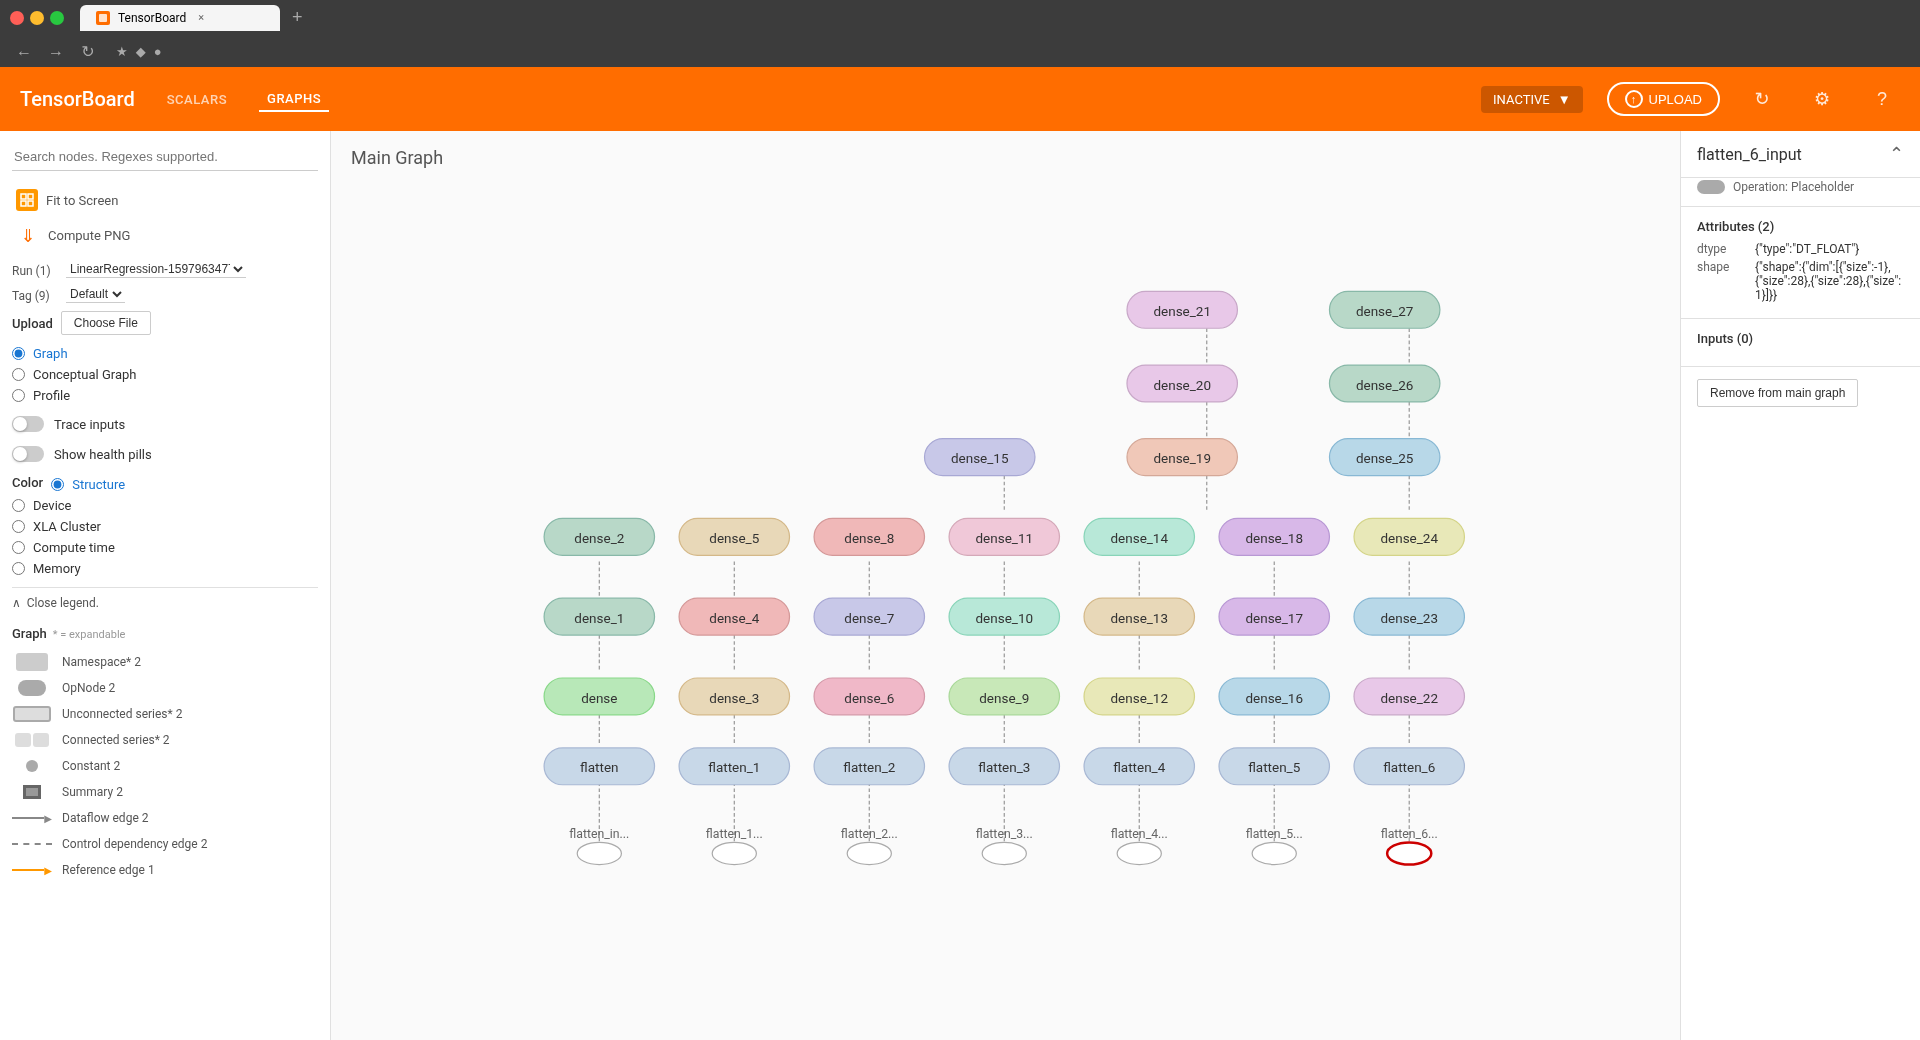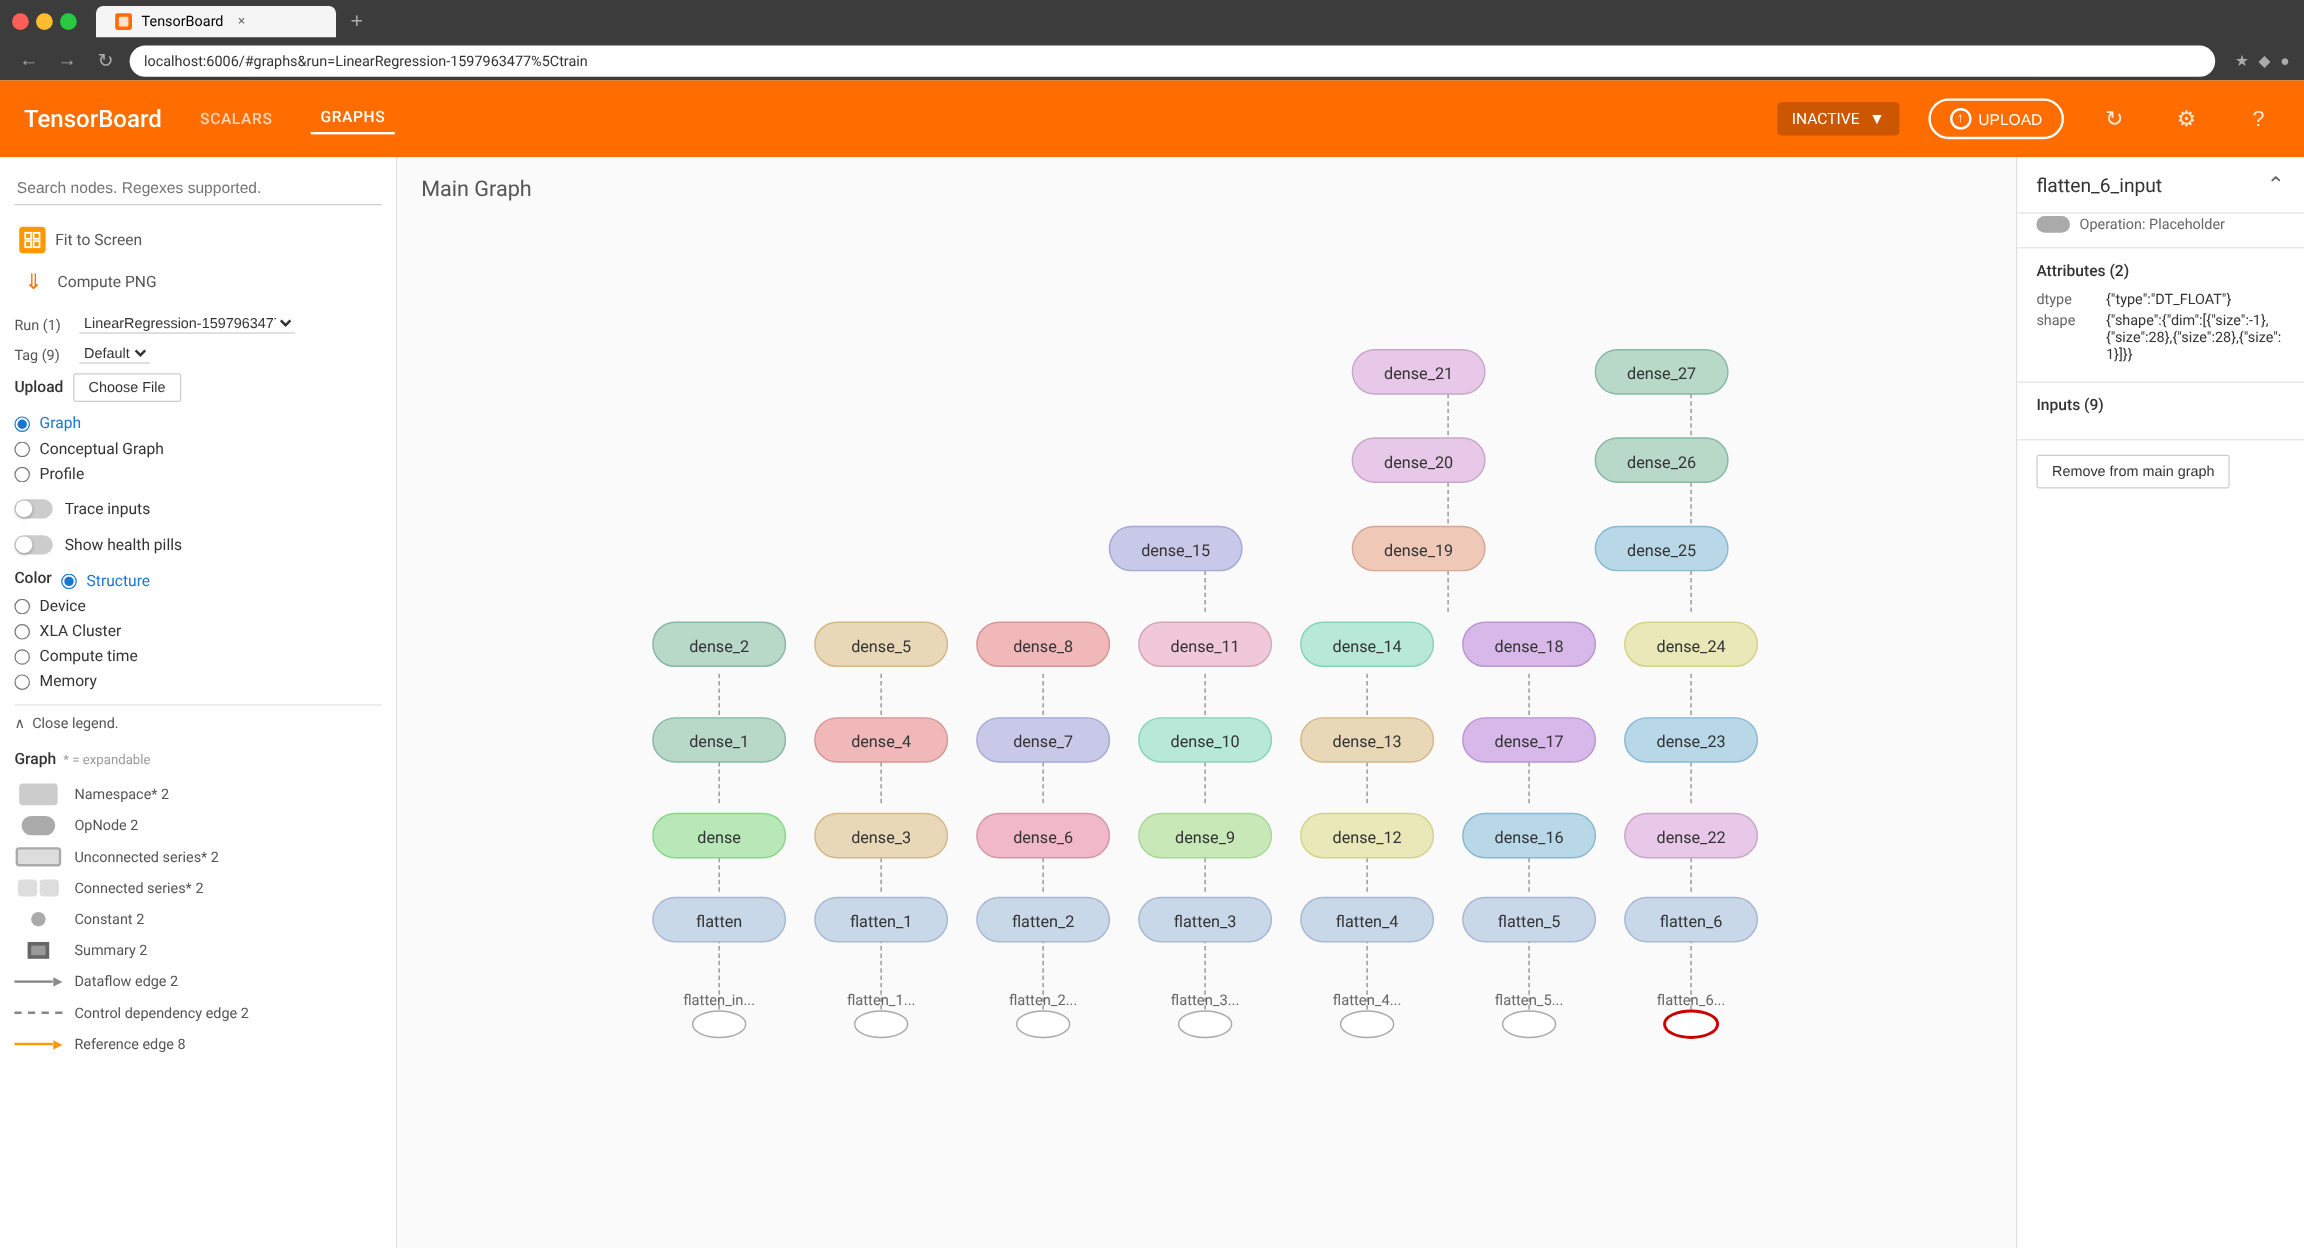--- a/index.html
+++ b/index.html
@@ -127,23 +127,20 @@
     <span>TensorBoard</span>
     <div class="tab-close">×</div>
   </div>
   <button class="tab-add">+</button>
 </div>
 
 <div class="address-bar">
   <button class="nav-btn">←</button>
   <button class="nav-btn">→</button>
   <button class="nav-btn">↻</button>
-  <div class="url-bar">
-    <span>localhost:6006/#graphs&amp;run=LinearRegression-1597963477%5Ctrain</span>
-  </div>
   <div class="url-icons">
     <span class="url-icon">★</span>
     <span class="url-icon">◆</span>
     <span class="url-icon">●</span>
   </div>
 </div>
 
 <div class="tb-header">
   <span class="tb-logo">TensorBoard</span>
   <span class="tb-nav-item">SCALARS</span>
@@ -344,21 +341,21 @@
         <span class="legend-text">Control dependency edge 2</span>
       </div>
 
       <div class="legend-item">
         <div class="legend-symbol">
           <div style="position:relative;width:40px;display:flex;align-items:center;">
             <div style="width:36px;height:2px;background:#ff9800;"></div>
             <div style="font-size:10px;color:#ff9800;">▶</div>
           </div>
         </div>
-        <span class="legend-text">Reference edge 8</span>
+        <span class="legend-text">Reference edge 1</span>
       </div>
     </div>
   </div>
 
   <div class="graph-area">
     <div class="graph-title">Main Graph</div>
 
     <svg class="graph-svg" viewBox="0 0 900 700" preserveAspectRatio="xMidYMid meet" style="position:absolute;top:50px;left:0;width:100%;height:calc(100% - 50px);">
 
       <line x1="119" y1="490" x2="119" y2="540" stroke="#999" stroke-width="1" stroke-dasharray="3,2"></line>
@@ -520,20 +517,20 @@
         <span class="attr-name">dtype</span>
         <span class="attr-value">{"type":"DT_FLOAT"}</span>
       </div>
       <div class="attr-row">
         <span class="attr-name">shape</span>
         <span class="attr-value">{"shape":{"dim":[{"size":-1},{"size":28},{"size":28},{"size":1}]}}</span>
       </div>
     </div>
 
     <div class="panel-section">
-      <div class="panel-section-title">Inputs (9)</div>
+      <div class="panel-section-title">Inputs (0)</div>
     </div>
 
 
     <button class="remove-btn">Remove from main graph</button>
   </div>
 
 </div>
 
 </body></html>

